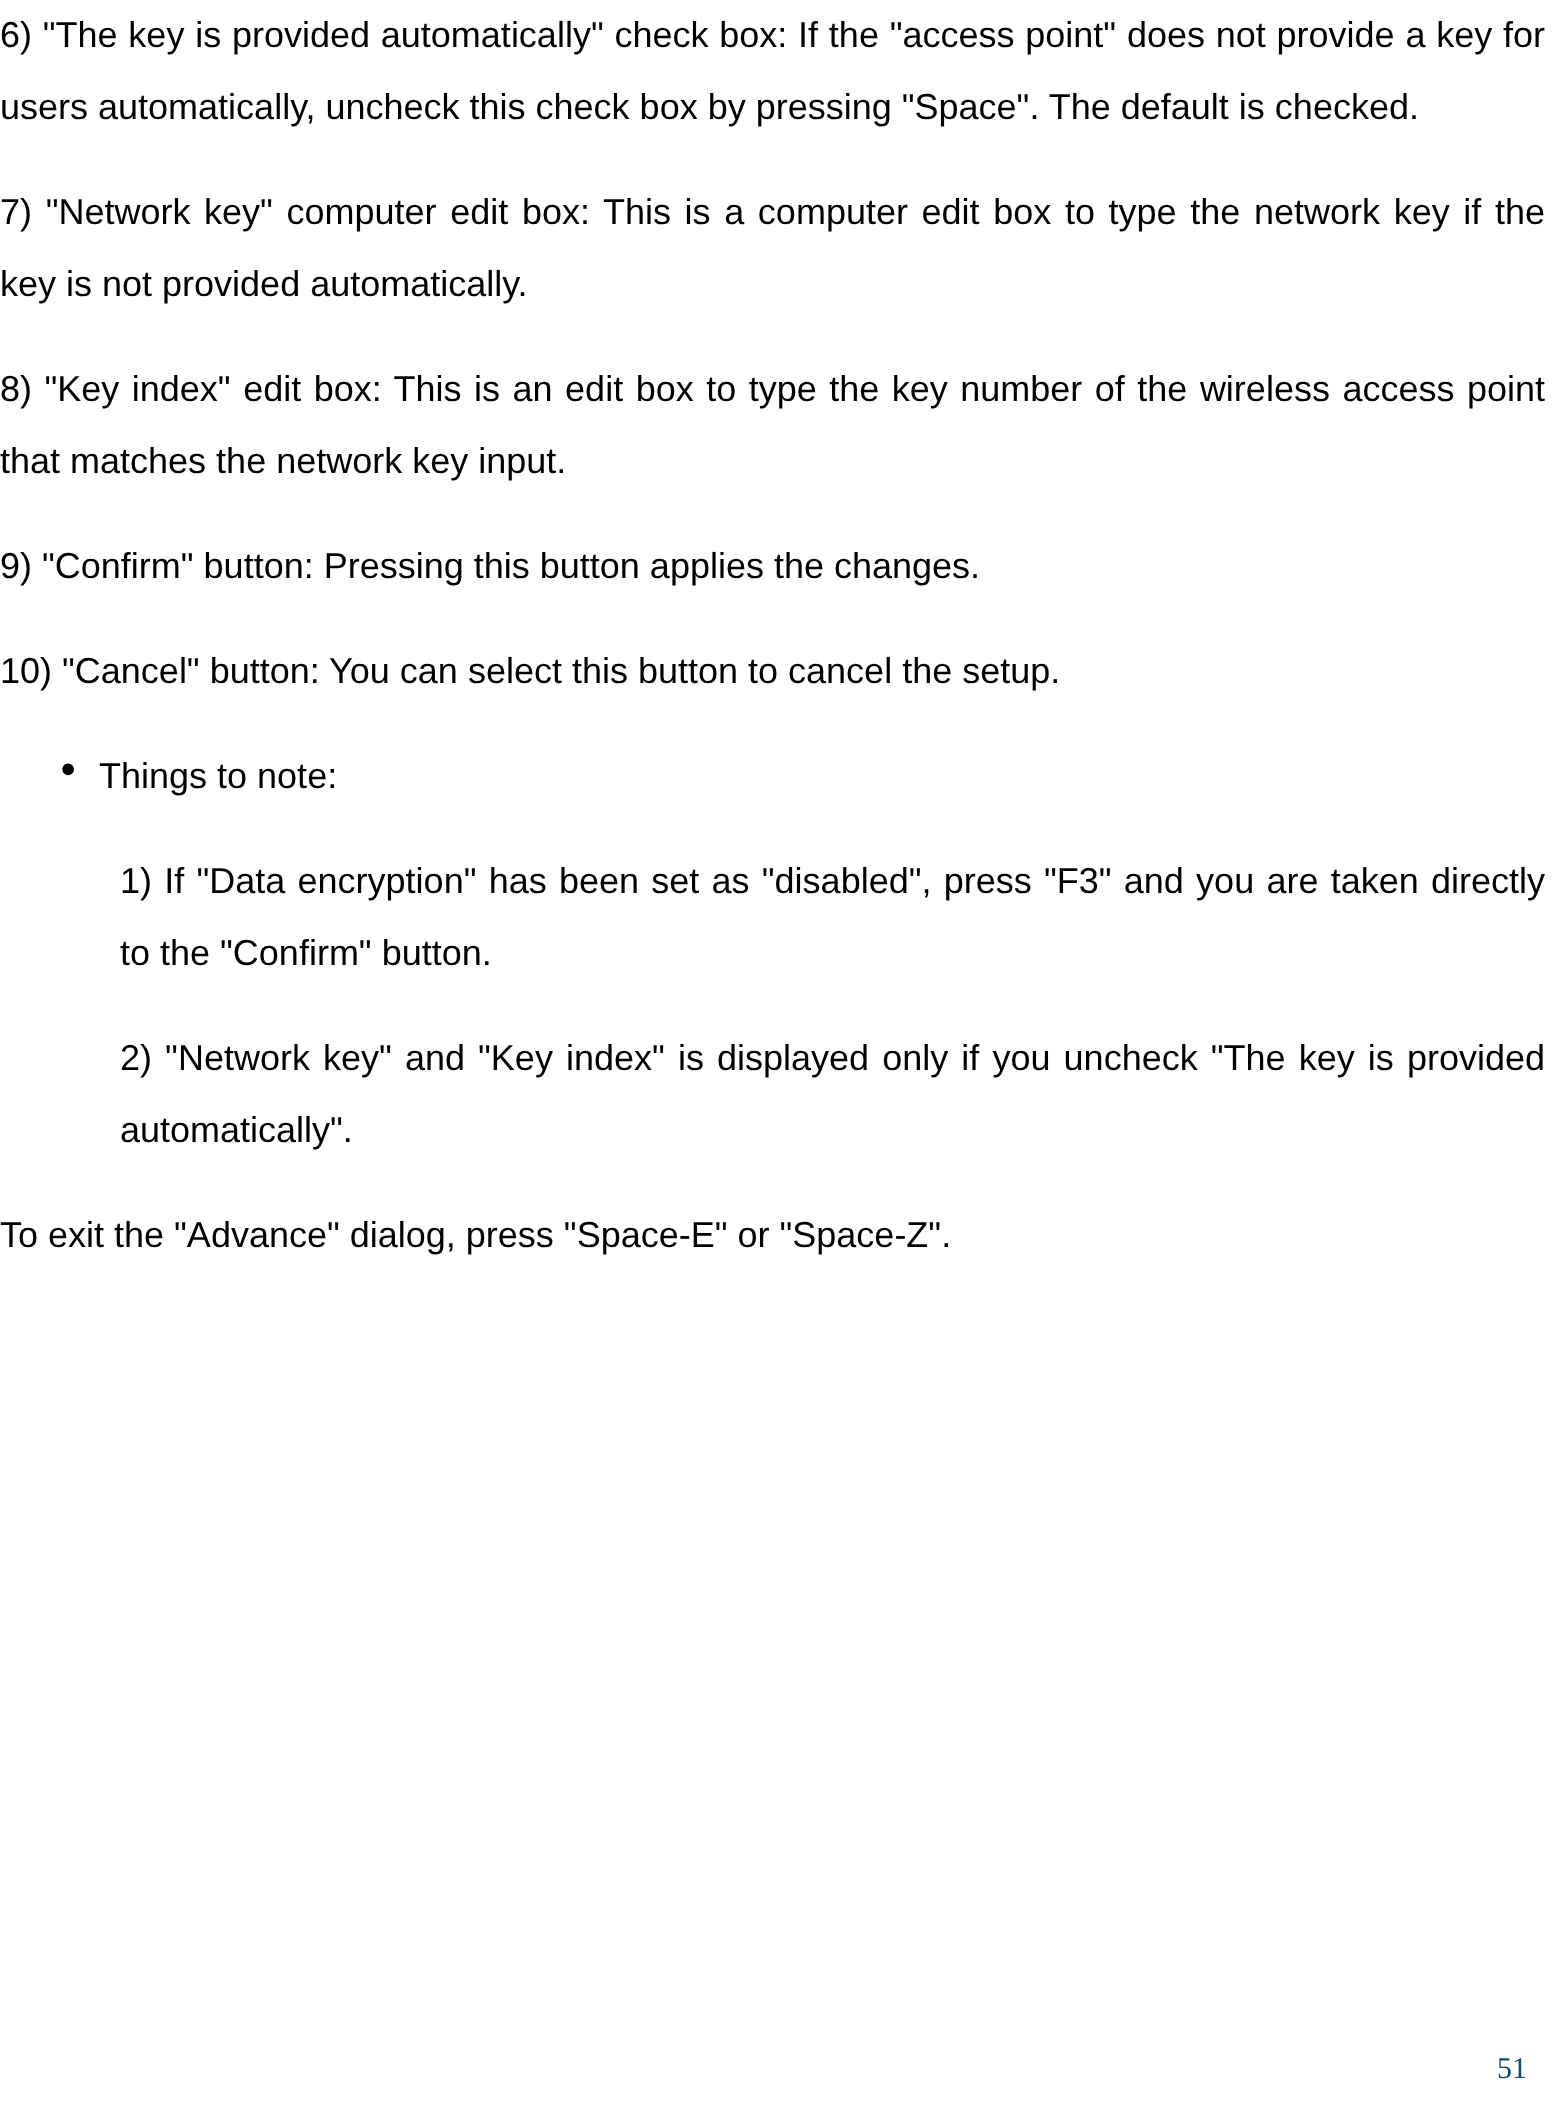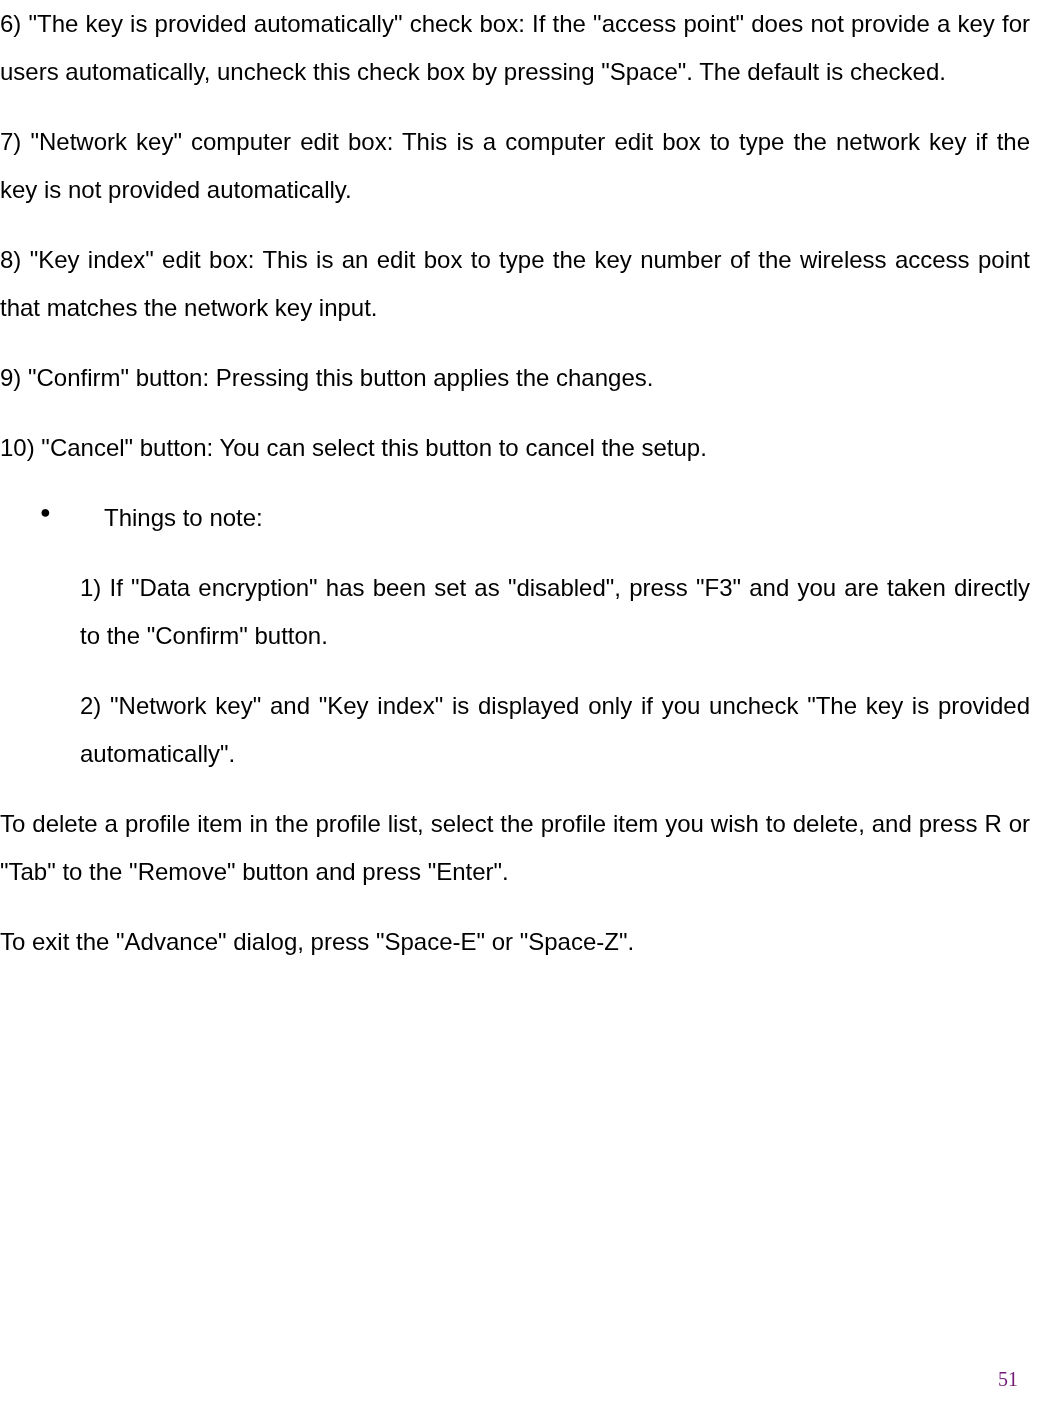--- a/index.html
+++ b/index.html
@@ -13,21 +13,21 @@
       width: 1038px;
       box-sizing: border-box;
     }
     .para {
       margin: 0 0 22px 0;
       text-align: justify;
       text-justify: inter-word;
     }
     .bullet-item {
       margin: 0 0 22px 0;
-      padding-left: 104px;
+      padding-left: 66px;
       position: relative;
     }
     .bullet-item::before {
       content: "●";
       position: absolute;
       left: 40px;
       top: 0;
       font-size: 18px;
     }
     .sub-para {
@@ -35,36 +35,35 @@
       padding-left: 80px;
       text-align: justify;
       text-justify: inter-word;
     }
     .page-num {
       position: absolute;
       right: 12px;
       bottom: 10px;
       font-family: "Times New Roman", serif;
       font-size: 20px;
-      color: #701a75;
+      color: #0c4a6e;
     }
     .page {
       position: relative;
       min-height: 1409px;
       box-sizing: border-box;
     }
   </style>
 </head>
 <body>
 
 <div class="page">
   <p class="para">6) "The key is provided automatically" check box: If the "access point" does not provide a key for users automatically, uncheck this check box by pressing "Space". The default is checked.</p>
   <p class="para">7) "Network key" computer edit box: This is a computer edit box to type the network key if the key is not provided automatically.</p>
   <p class="para">8) "Key index" edit box: This is an edit box to type the key number of the wireless access point that matches the network key input.</p>
   <p class="para">9) "Confirm" button: Pressing this button applies the changes.</p>
   <p class="para">10) "Cancel" button: You can select this button to cancel the setup.</p>
   <p class="bullet-item">Things to note:</p>
   <p class="sub-para">1) If "Data encryption" has been set as "disabled", press "F3" and you are taken directly to the "Confirm" button.</p>
   <p class="sub-para">2) "Network key" and "Key index" is displayed only if you uncheck "The key is provided automatically".</p>
-  <p class="para">To delete a profile item in the profile list, select the profile item you wish to delete, and press R or "Tab" to the "Remove" button and press "Enter".</p>
   <p class="para">To exit the "Advance" dialog, press "Space-E" or "Space-Z".</p>
   <div class="page-num">51</div>
 </div>
 
 </body></html>

